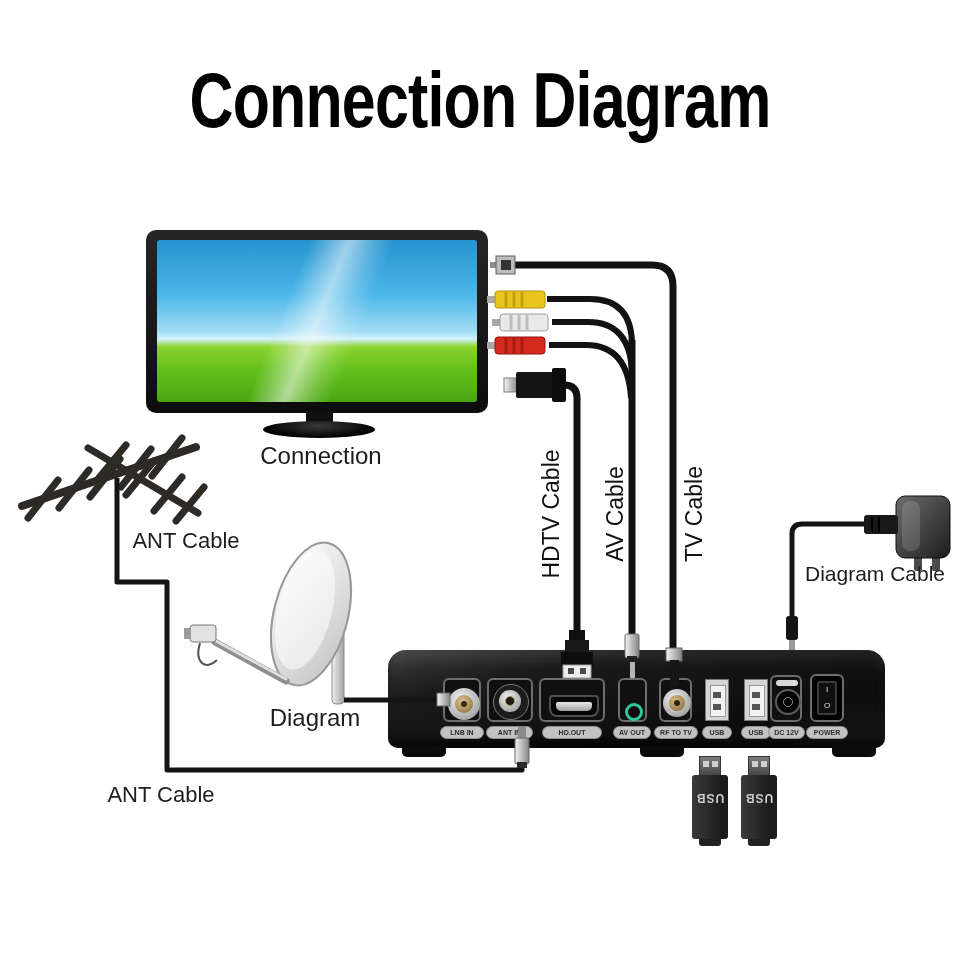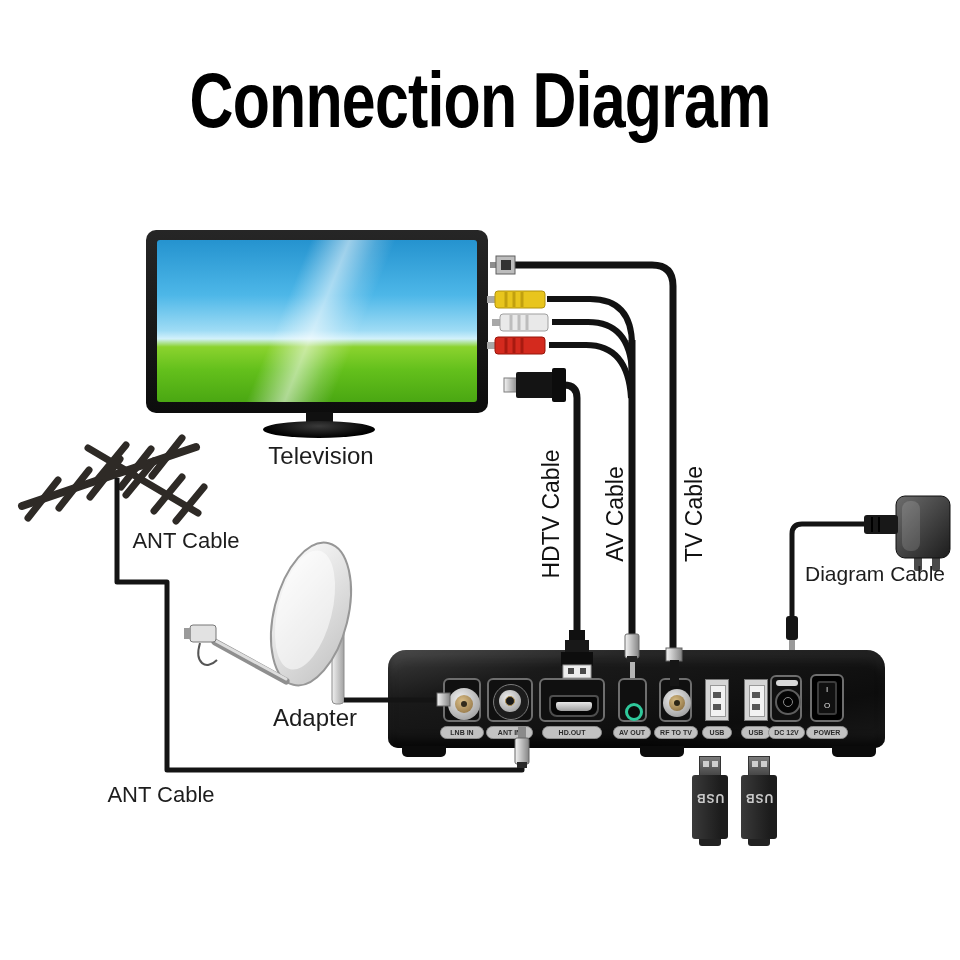--- a/index.html
+++ b/index.html
@@ -279,22 +279,22 @@
     <div class="stickconn" style="left:748px;top:756px;">
       <div class="s1"></div>
         <div class="s2"></div>
     </div>
     <div class="stickbody" style="left:741px;top:775px;">
       <div class="sticklabel">USB</div>
     </div>
     <div class="stickcap" style="left:748px;top:839px;"></div>
   </div>
 
-  <div class="lbl ctr" style="left:321px;top:456px;font-size:24px;">Television</div>
+  <div class="lbl ctr" style="left:321px;top:456px;font-size:24px;">Connection</div>
   <div class="lbl ctr" style="left:186px;top:541px;font-size:22px;">ANT Cable</div>
-  <div class="lbl ctr" style="left:315px;top:718px;font-size:24px;">Adapter</div>
+  <div class="lbl ctr" style="left:315px;top:718px;font-size:24px;">Diagram</div>
   <div class="lbl ctr" style="left:161px;top:795px;font-size:22px;">ANT Cable</div>
   <div class="lbl ctr" style="left:875px;top:574px;font-size:21px;">Diagram Cable</div>
   <div class="vlbl" style="left:551px;top:514px;">HDTV Cable</div>
   <div class="vlbl" style="left:615px;top:514px;">AV Cable</div>
   <div class="vlbl" style="left:694px;top:514px;">TV Cable</div>
 
 </div>
 
 </body></html>

